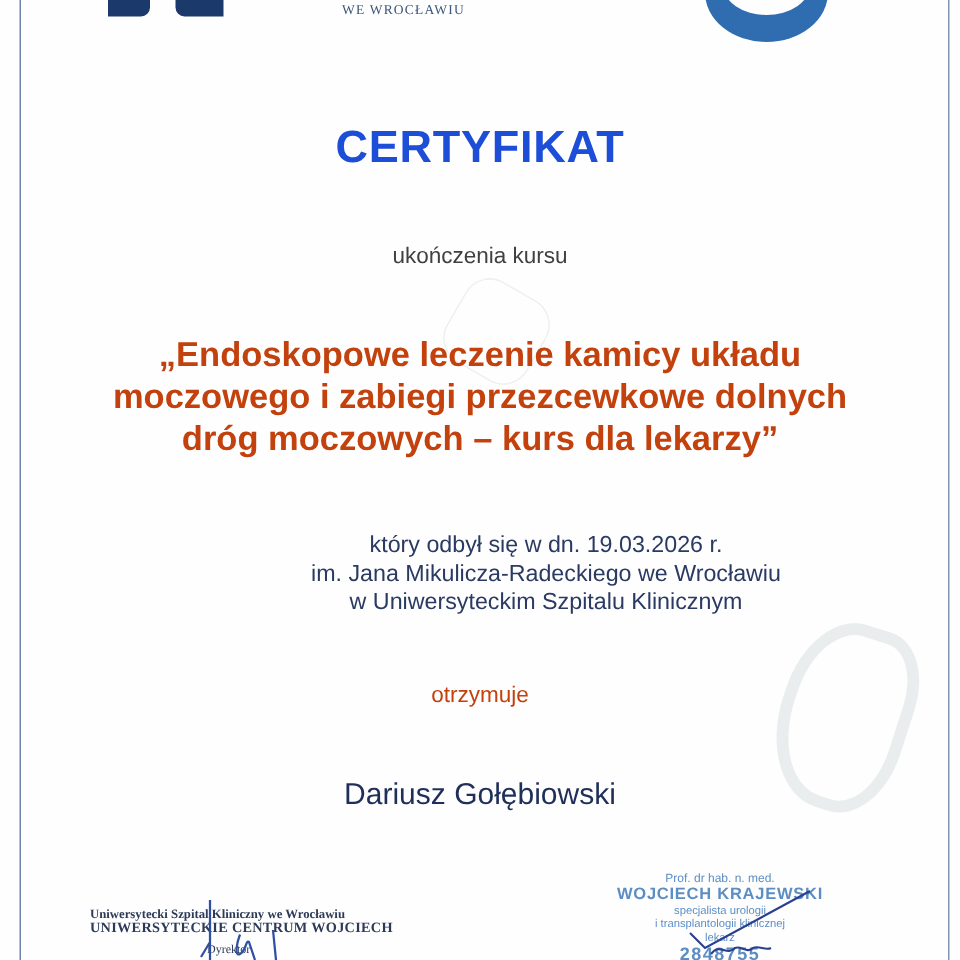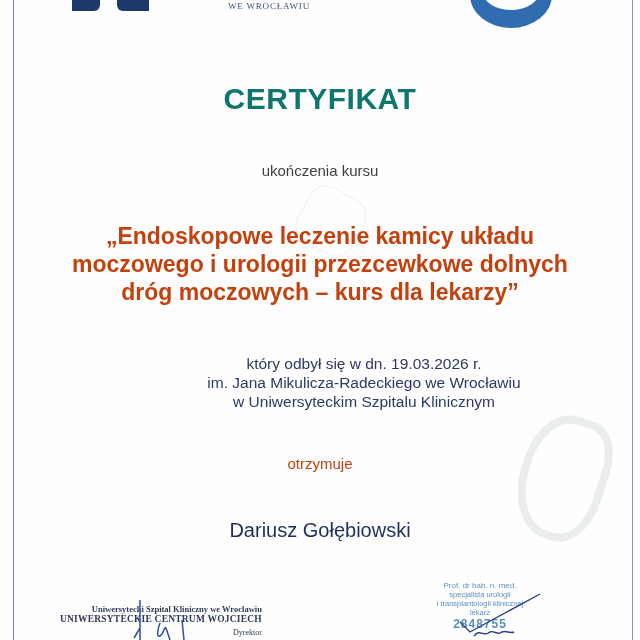--- a/index.html
+++ b/index.html
@@ -7,29 +7,29 @@
   .page { position:absolute; left:0; top:0; width:640px; height:640px; background:#fefefe; }
   .border-left { position:absolute; left:13px; top:0; width:1px; height:640px; background:#6f86a8; }
   .border-right { position:absolute; left:632px; top:0; width:1px; height:640px; background:#7f96b3; }
   .logo-book { position:absolute; left:72px; top:0; width:80px; height:12px; }
   .logo-book .l { position:absolute; left:0; top:0; width:28px; height:11px; background:#1b3a6b; border-bottom-right-radius:6px; }
   .logo-book .r { position:absolute; left:45px; top:0; width:32px; height:11px; background:#1b3a6b; border-bottom-left-radius:6px; }
   .logo-sub { position:absolute; left:184px; top:1px; font-family:Liberation Serif, serif; font-size:9px; letter-spacing:0.8px; color:#3b5478;margin-left:44px; }
   .seal { position:absolute; left:470px; top:-38px; width:82px; height:66px; border-radius:50%; background:#2f6db0; }
   .seal-inner { position:absolute; left:10px; top:6px; width:62px; height:44px; border-radius:50%; background:#fefefe; border:2px solid #2f6db0; box-sizing:border-box; }
   .center { position:absolute; left:0; width:640px; text-align:center; }
-  .title { top:82px; font-size:30px; font-weight:bold; color:#0f766e; letter-spacing:0.5px; }
+  .title { top:82px; font-size:30px; font-weight:bold; color:#1d4ed8; letter-spacing:0.5px; }
   .subtitle { top:162px; font-size:15px; color:#404040; }
   .course { top:222px; font-size:23px; font-weight:bold; color:#c2410c; line-height:28px; }
   .details { top:354px; font-size:15.5px; color:#2a3a63; line-height:19px;padding-left:44px; }
   .receives { top:455px; font-size:15px; color:#c2410c; }
   .name { top:519px; font-size:20px; color:#1f2f5a; }
   .watermark { position:absolute; left:520px; top:415px; width:70px; height:110px; border-radius:45% 35% 40% 50%; border:8px solid #e3e8e8; transform:rotate(18deg); opacity:0.8; }
   .watermark2 { position:absolute; left:300px; top:190px; width:60px; height:60px; border:1px solid #eef0f0; border-radius:30%; transform:rotate(30deg); }
-  .stamp-left { position:absolute; left:60px; top:604px; font-family:"Liberation Serif", serif; color:#2c3a58;text-align:right; }
+  .stamp-left { position:absolute; left:60px; top:604px; font-family:"Liberation Serif", serif; color:#2c3a58; }
   .stamp-left .l1 { font-size:8.5px; font-weight:bold; white-space:nowrap; }
   .stamp-left .l2 { font-size:9.5px; font-weight:bold; white-space:nowrap; letter-spacing:0.2px; }
   .stamp-left .l3 { font-size:8px; margin-left:78px; margin-top:4px; }
   .sig-left { position:absolute; left:130px; top:598px; width:70px; height:42px; }
   .stamp-right { position:absolute; left:390px; top:581px; width:180px; text-align:center; color:#5c8ec4; font-family:"Liberation Sans", sans-serif; }
   .stamp-right .r1 { font-size:8px; }
   .stamp-right .r2 { font-size:11px; font-weight:bold; letter-spacing:0.5px; }
   .stamp-right .r3 { font-size:7.5px; line-height:9px; }
   .stamp-right .r4 { font-size:7.5px; }
   .stamp-right .r5 { font-size:12px; font-weight:bold; letter-spacing:1px; }
@@ -53,21 +53,21 @@
   </div>
 
   <div class="watermark2"></div>
   <div class="watermark"></div>
 
   <div class="center title">CERTYFIKAT</div>
   <div class="center subtitle">ukończenia kursu</div>
 
   <div class="center course">
     <div>„Endoskopowe leczenie kamicy układu</div>
-    <div>moczowego i urologii przezcewkowe dolnych</div>
+    <div>moczowego i zabiegi przezcewkowe dolnych</div>
     <div>dróg moczowych – kurs dla lekarzy”</div>
   </div>
 
   <div class="center details">
     <div>który odbył się w dn. 19.03.2026 r.</div>
     <div>im. Jana Mikulicza-Radeckiego we Wrocławiu</div>
     <div>w Uniwersyteckim Szpitalu Klinicznym</div>
   </div>
 
   <div class="center receives">otrzymuje</div>
@@ -77,20 +77,21 @@
     <div class="l1">Uniwersytecki Szpital Kliniczny we Wrocławiu</div>
     <div class="l2">UNIWERSYTECKIE CENTRUM WOJCIECH</div>
     <div class="l3">Dyrektor</div>
   </div>
   <svg class="sig-left" viewBox="0 0 70 42">
     <path d="M4 40 L10 30 M10 2 L10 42 M30 25 C28 30 26 40 30 38 C34 36 34 28 36 30 L40 42 M52 22 L54 42" stroke="#2f4fa3" stroke-width="1.5" fill="none"></path>
   </svg>
 
   <div class="stamp-right">
     <div class="r1">Prof. dr hab. n. med.</div>
+    <div class="r2">WOJCIECH KRAJEWSKI</div>
     <div class="r3">specjalista urologii</div>
     <div class="r3">i transplantologii klinicznej</div>
     <div class="r4">lekarz</div>
     <div class="r5">2848755</div>
   </div>
   <svg class="sig-right" viewBox="0 0 110 48">
     <path d="M100 2 L30 40 L20 30 M34 44 C40 36 44 46 50 40 C54 38 58 44 62 40 C66 38 70 42 74 40" stroke="#2a3f8f" stroke-width="1.4" fill="none"></path>
   </svg>
 </div>
 

